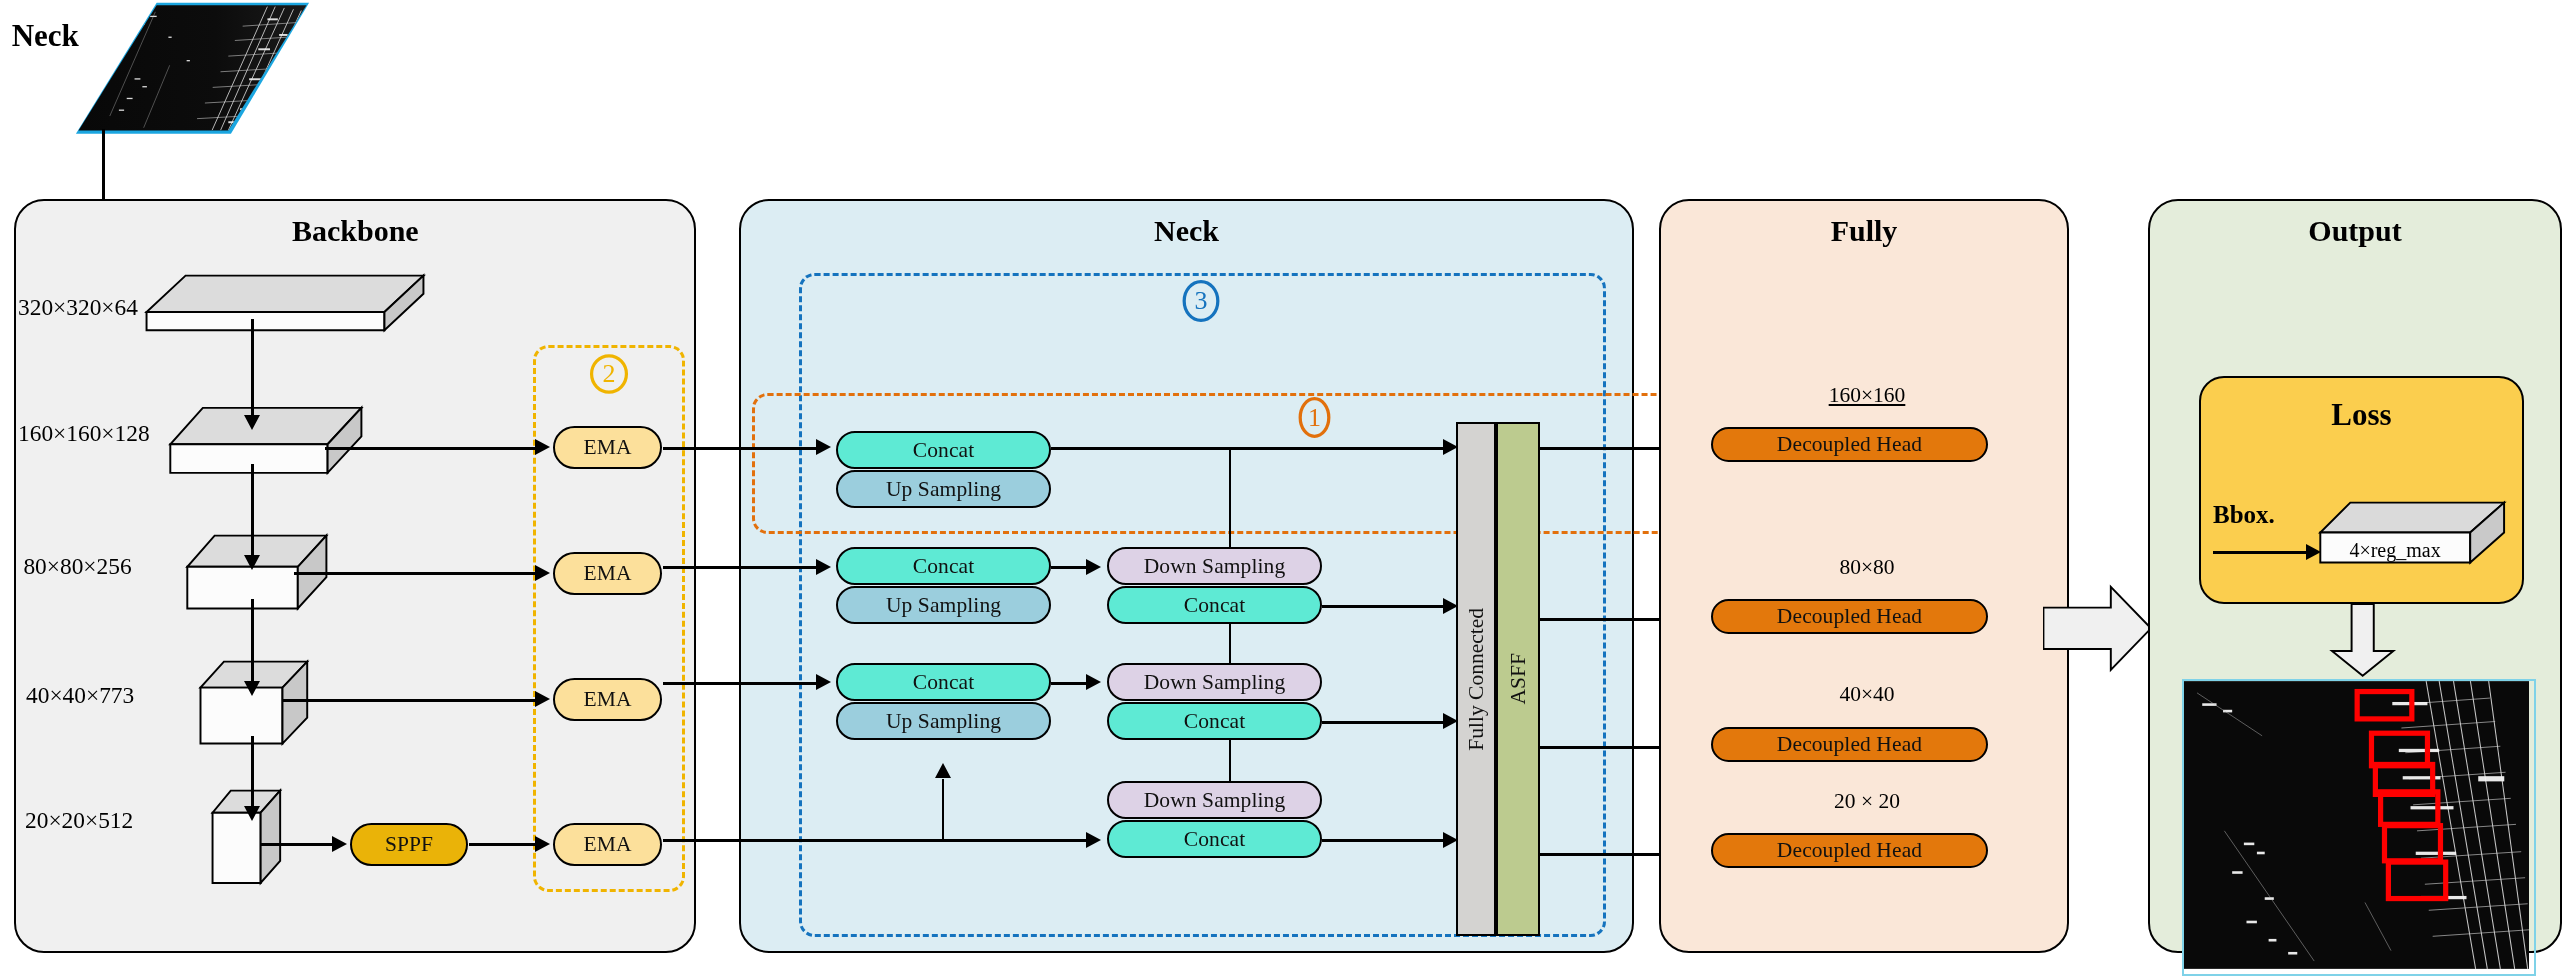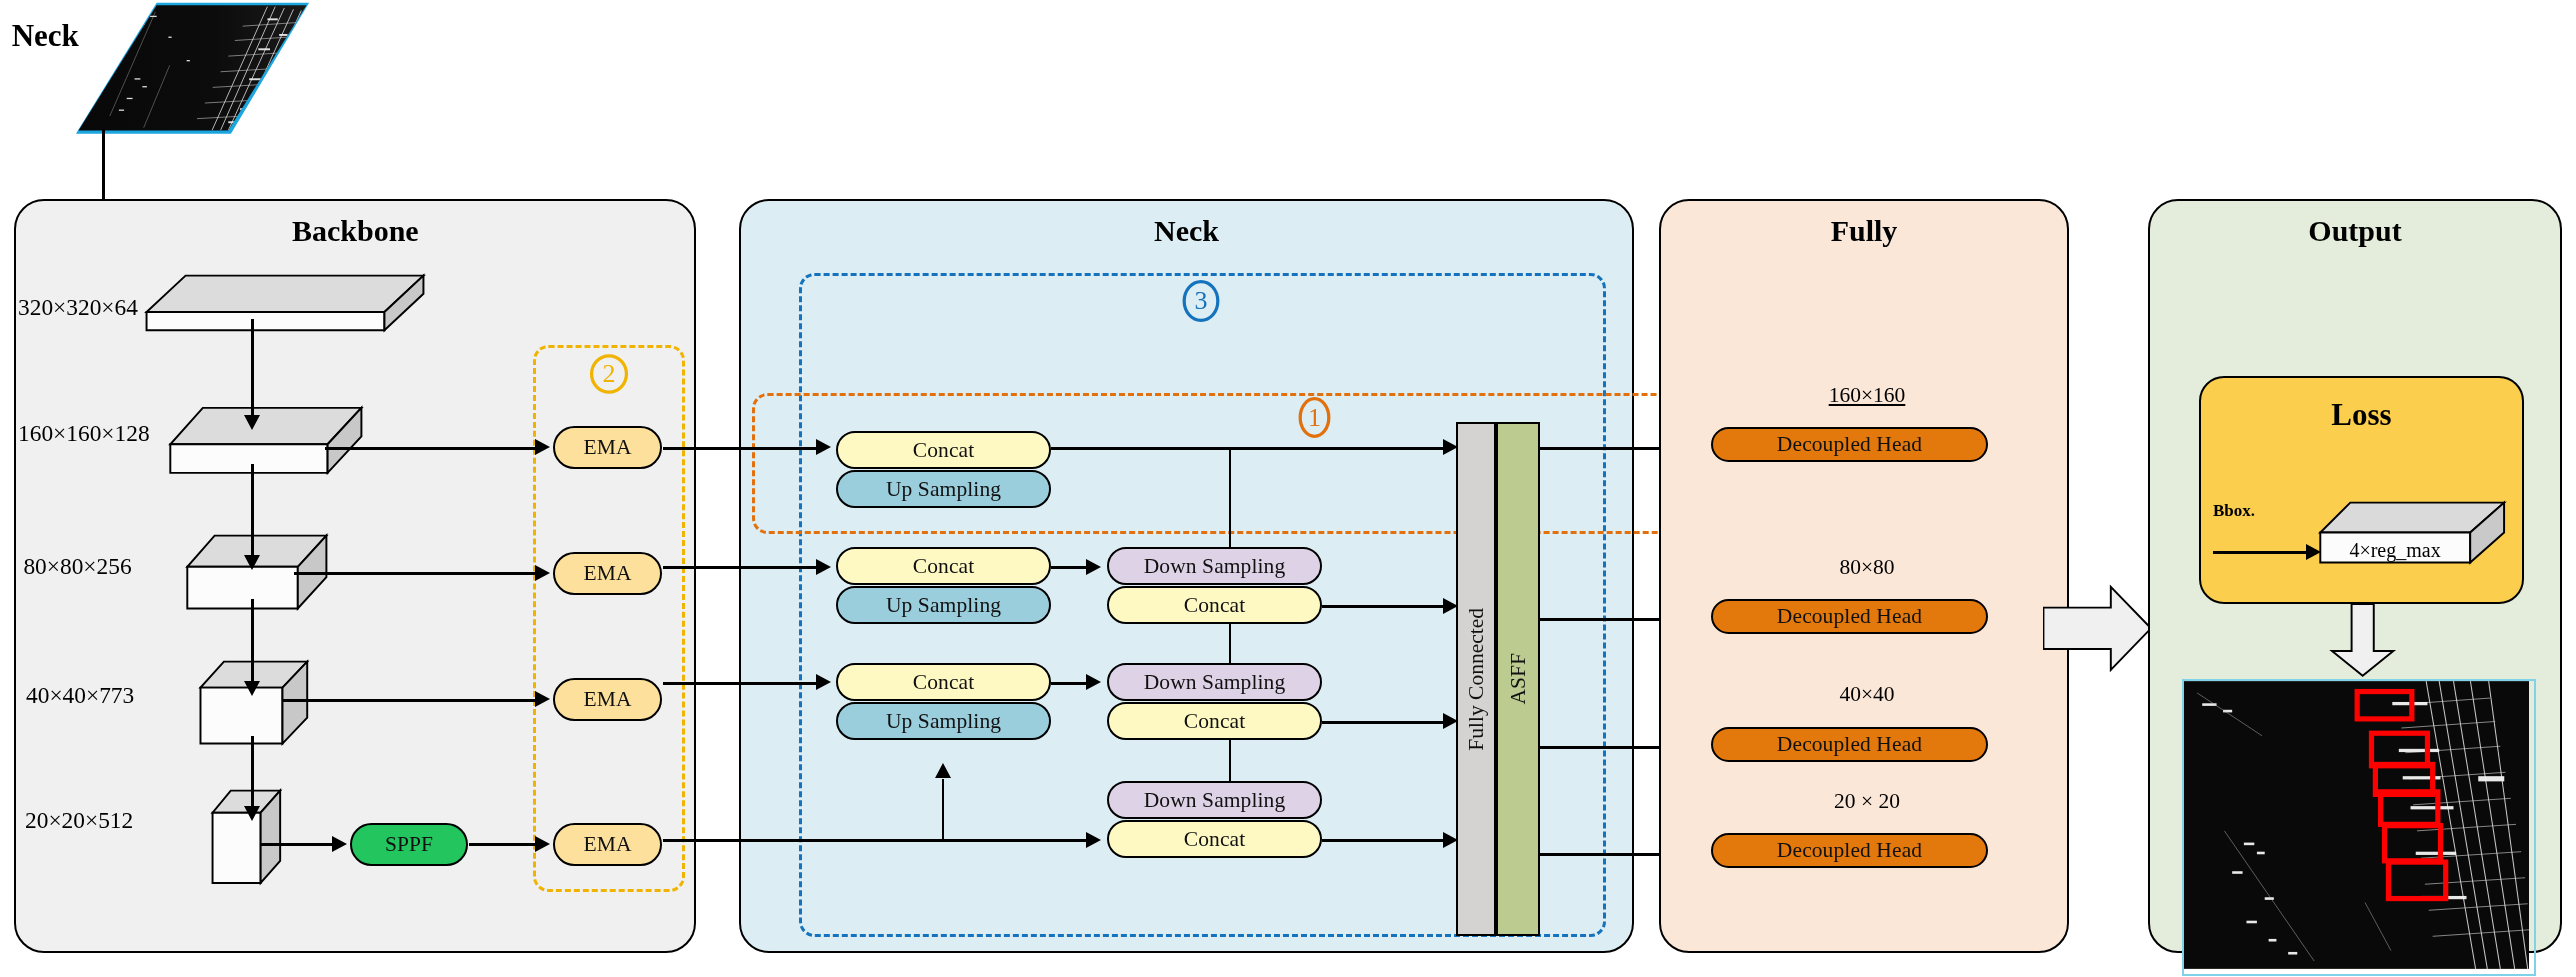--- a/index.html
+++ b/index.html
@@ -11,22 +11,22 @@
   .panel{position:absolute;border:2.6px solid #000;border-radius:30px;box-sizing:border-box;}
   .panel-title{position:absolute;width:100%;text-align:center;font-weight:bold;
                font-size:30px;color:#000;font-family:"Liberation Serif", serif;}
 
   
   .pill{position:absolute;border:2.3px solid #000;border-radius:22px;box-sizing:border-box;
         display:flex;align-items:center;justify-content:center;
         font-size:21.5px;color:#111;font-family:"Liberation Serif", serif;
         letter-spacing:0.1px;}
   .pill.ema{background:#FCE09B;}
-  .pill.sppf{background:#22c55e;}
-  .pill.concat{background:#fef9c3;}
+  .pill.sppf{background:#eab308;}
+  .pill.concat{background:#5eead4;}
   .pill.up{background:#9BCEDD;}
   .pill.down{background:#DDD2E6;}
   .pill.head{background:#E3780C;border-radius:26px;}
 
   
   .vbar{position:absolute;border:2.3px solid #000;box-sizing:border-box;
         display:flex;align-items:center;justify-content:center;}
   .vbar span{writing-mode:vertical-rl;transform:rotate(180deg);
              font-size:21.5px;font-family:"Liberation Serif", serif;color:#111;white-space:nowrap;}
   .vbar.fc{background:#D4D3D1;}
@@ -360,21 +360,21 @@
   </svg>
 </div>
 
 <div class="panel" style="left:2148px;top:199px;width:414px;height:754px;background:#E4EDDB;"></div>
 <div class="panel-title" style="left:2148px;top:214px;width:414px;">Output</div>
 
 <div class="abs" style="left:2199px;top:376px;width:325px;height:228px;background:#FBCE4E;
             border:2.6px solid #000;border-radius:25px;box-sizing:border-box;"></div>
 <div class="lbl-bold" style="left:2199px;top:397px;width:325px;text-align:center;">Loss</div>
 
-<div class="lbl-small" style="left:2213px;top:501px;font-weight:bold;font-size:17px;">Bbox.</div>
+<div class="lbl-small" style="left:2213px;top:501px;font-weight:bold;font-size:25px;">Bbox.</div>
 <div class="ln lnh" style="left:2213px;top:551px;width:95px;"></div>
 <div class="arrowR" style="left:2306px;top:544px;"></div>
 
 <div class="slab" style="left:2319px;top:500px;">
   <svg width="189" height="73" viewBox="0 0 290 112">
     <polygon points="48,4 284,4 232,50 2,50" fill="#DADADA" stroke="#000" stroke-width="3"></polygon>
     <polygon points="2,50 232,50 232,96 2,96" fill="#FCFCFC" stroke="#000" stroke-width="3"></polygon>
     <polygon points="232,50 284,4 284,50 232,96" fill="#C9C9C9" stroke="#000" stroke-width="3"></polygon>
   </svg>
 </div>

